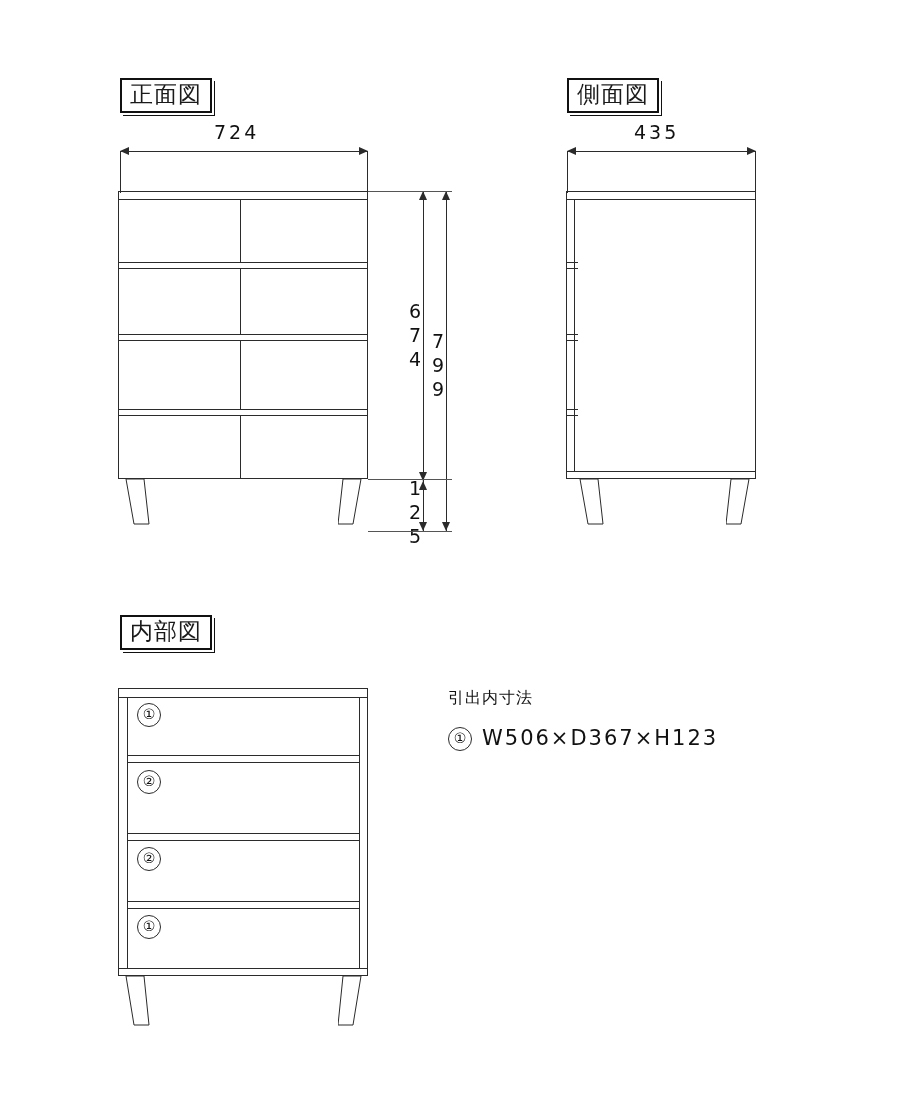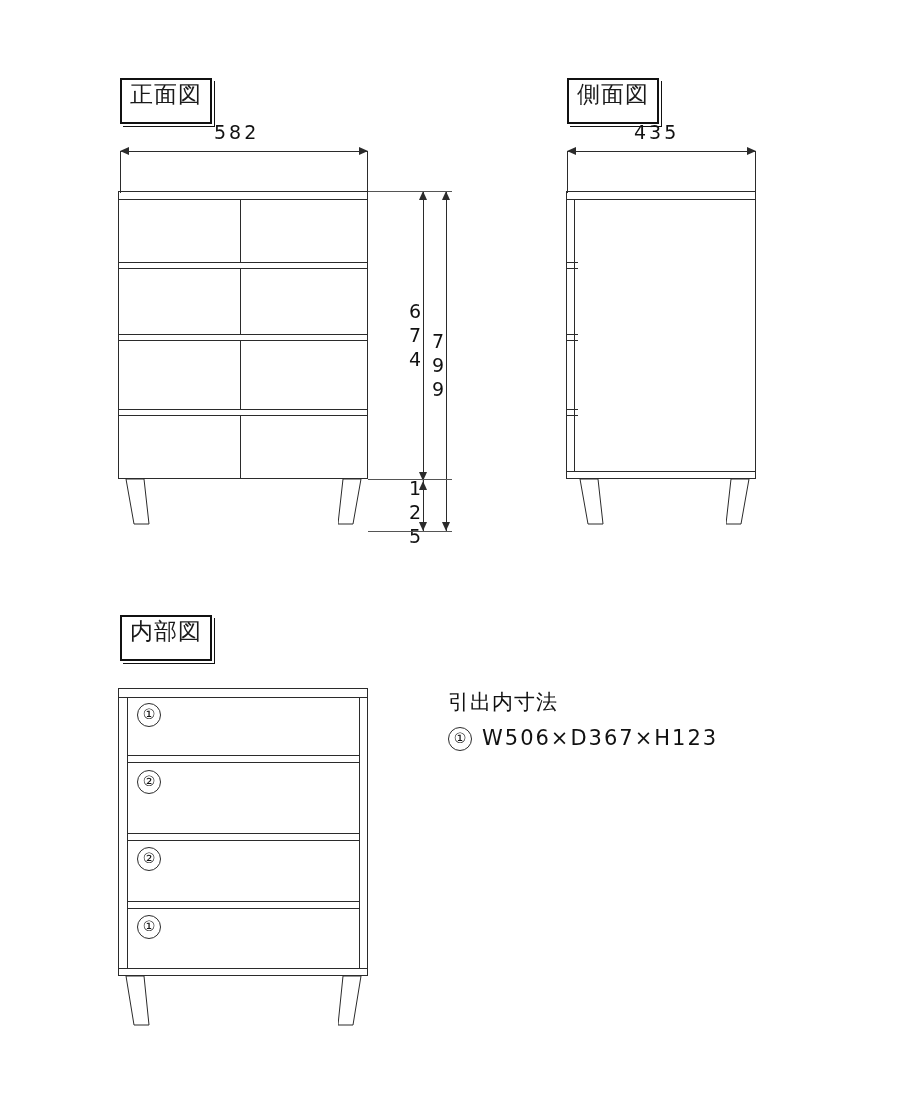--- a/index.html
+++ b/index.html
@@ -8,21 +8,21 @@
     font-family:"Liberation Sans","DejaVu Sans",sans-serif;
     color:#1a1a1a;
   }
   .sheet{position:absolute;left:0;top:0;width:900px;height:1100px;background:#fff;}
 
   
   .title-box{
     position:absolute;
     border:2px solid #111;
     background:#fff;
-    padding:3px 8px 16px 8px;
+    padding:3px 8px 5px 8px;
     font-size:23px;
     letter-spacing:1px;
     line-height:1;
     font-family:"DejaVu Sans","Liberation Sans",sans-serif;
     box-shadow:2px 2px 0 #fff, 3px 3px 0 #111;
   }
 
   
   .ln{position:absolute;background:#2b2b2b;}
   .h{height:1px;}
@@ -59,40 +59,40 @@
   .circnum{
     position:absolute;
     width:22px;height:22px;border:1px solid #2b2b2b;border-radius:50%;
     font-size:14px;line-height:20px;text-align:center;
     font-family:"DejaVu Sans","Liberation Sans",sans-serif;
     color:#111;background:#fff;
   }
 
   
   .spec-title{
-    position:absolute;font-size:21px;letter-spacing:1px;
+    position:absolute;font-size:16px;letter-spacing:1px;
     font-family:"DejaVu Sans","Liberation Sans",sans-serif;color:#111;
   }
   .spec-row{
     position:absolute;font-size:21px;letter-spacing:2px;white-space:nowrap;
     font-family:"DejaVu Sans","Liberation Sans",sans-serif;color:#111;
   }
   .spec-row .mark{
     display:inline-block;width:22px;height:22px;border:1px solid #2b2b2b;border-radius:50%;
     font-size:14px;line-height:20px;text-align:center;vertical-align:2px;letter-spacing:0;margin-right:10px;
   }
 </style>
 </head>
 <body>
 
 <div class="sheet">
 
   <div class="title-box" style="left:120px;top:78px;">正面図</div>
 
-  <div class="dim" style="left:214px;top:121px;">582</div>
+  <div class="dim" style="left:214px;top:121px;">724</div>
   <div class="ln h" style="left:120px;top:151px;width:248px;"></div>
   <div class="arrow-l" style="left:120px;top:147px;"></div>
   <div class="arrow-r" style="left:359px;top:147px;"></div>
   <div class="ln v" style="left:120px;top:151px;height:42px;"></div>
   <div class="ln v" style="left:367px;top:151px;height:42px;"></div>
 
   <div class="box" style="left:118px;top:191px;width:250px;height:288px;"></div>
 
   <div class="ln h" style="left:118px;top:199px;width:250px;"></div>
 

